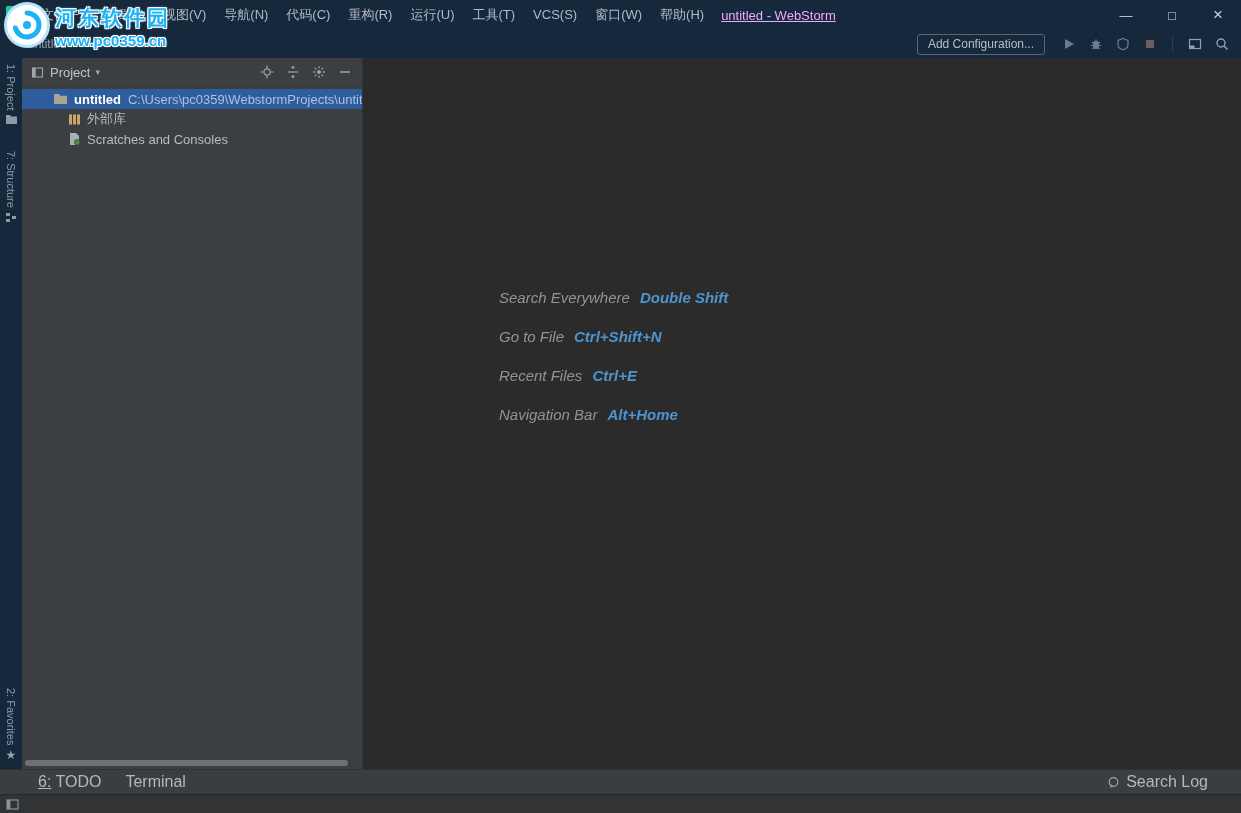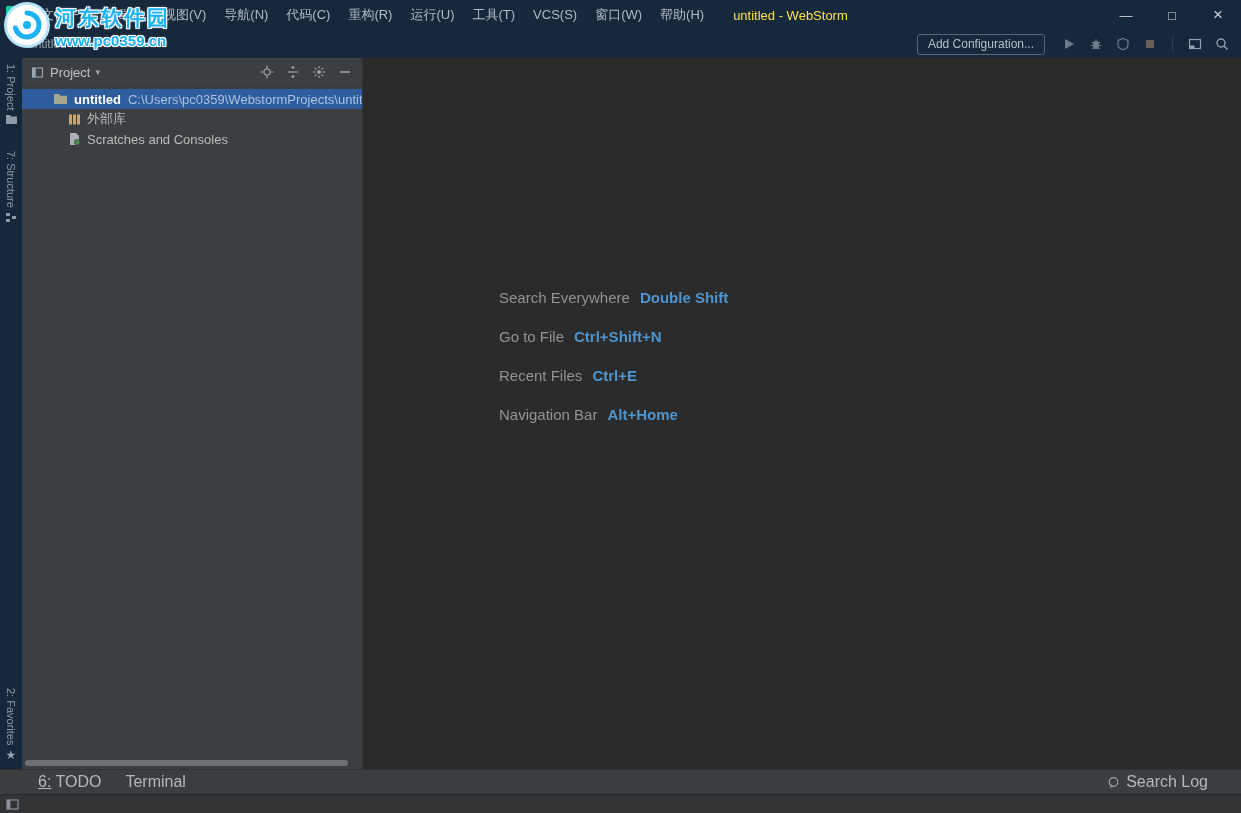--- a/index.html
+++ b/index.html
@@ -10,21 +10,21 @@
             background:var(--editor-bg,#2b2b2b); overflow:hidden; }
 
   
   .titlebar { height:30px; flex:0 0 30px; background:var(--titlebar-bg,#16283c);
               display:flex; align-items:center; padding-left:6px; position:relative; }
   .ws-logo { width:18px; height:18px; border-radius:2px; margin-right:8px; flex:0 0 18px;
              background:linear-gradient(135deg,#21d789,#07a3f4 55%,#9b57f2);
              color:#fff; font-size:7px; font-weight:bold; display:flex; align-items:center; justify-content:center; }
   .menubar { display:flex; align-items:center; height:100%; }
   .menu-item { color:#b2bac4; font-size:13px; padding:0 9px; line-height:30px; cursor:default; white-space:nowrap; }
-  .win-title { color:#fde047; font-size:13px; margin-left:20px; white-space:nowrap; }
+  .win-title { color:#f0abfc; font-size:13px; margin-left:8px; white-space:nowrap;text-decoration:underline; }
   .win-controls { position:absolute; right:0; top:0; height:30px; display:flex; }
   .win-btn { width:46px; height:30px; display:flex; align-items:center; justify-content:center;
              color:#cdd3da; font-size:13px; }
   .win-btn.close { font-size:17px; }
 
   
   .toolbar { height:28px; flex:0 0 28px; background:var(--titlebar-bg,#16283c);
              display:flex; align-items:center; padding:0 8px; }
   .breadcrumb { color:#98a2ae; font-size:12px; margin-left:20px; }
   .toolbar-right { margin-left:auto; display:flex; align-items:center; gap:5px; }
@@ -64,21 +64,21 @@
   .tname { color:#bbbbbb; }
   .tree-row.selected .tname { color:#ffffff; font-weight:bold; }
   .tpath { color:#aac3e0; margin-left:7px; overflow:hidden; }
 
   .hscrollbar { position:absolute; left:3px; right:14px; bottom:3px; height:6px;
                 background:#6e7173; border-radius:3px; }
 
   
   .editor { flex:1 1 auto; background:var(--editor-bg,#2b2b2b); position:relative; }
   .hints { position:absolute; left:136px; top:220px; }
-  .hint-row { height:39px; display:flex; align-items:center; font-size:15px; }
+  .hint-row { height:39px; display:flex; align-items:center; font-size:15px;font-style:italic; }
   .hint-label { color:#909498; }
   .hint-key { color:var(--shortcut-blue,#4e94ce); font-weight:600; margin-left:10px; }
 
   
   .toolbuttons-bar { height:25px; flex:0 0 25px; background:#3b3e40; border-top:1px solid #2f3133;
                      display:flex; align-items:center; padding:0 8px; font-size:16px; color:#b3b8bd; }
   .todo-label { display:inline-block; margin-left:30px; }
   .todo-label::first-letter { text-decoration:underline; }
   .terminal-label { margin-left:24px; }
   .eventlog { margin-left:auto; margin-right:25px; display:flex; align-items:center; gap:6px; }

